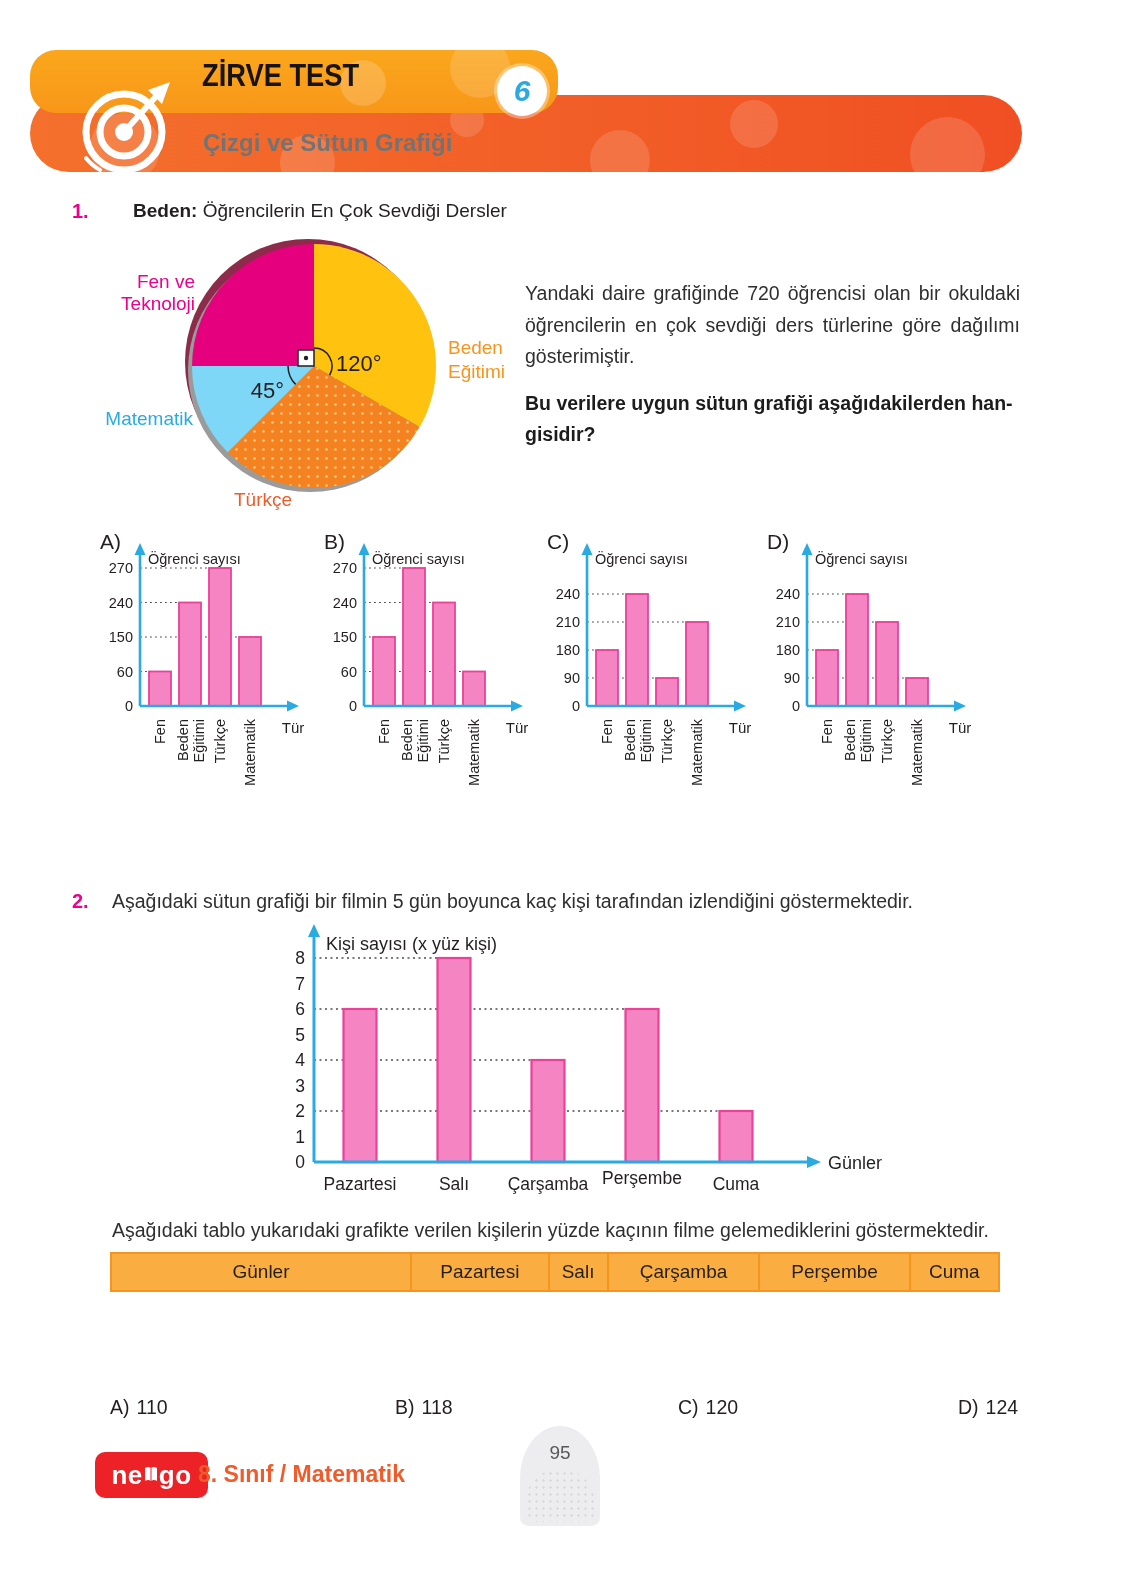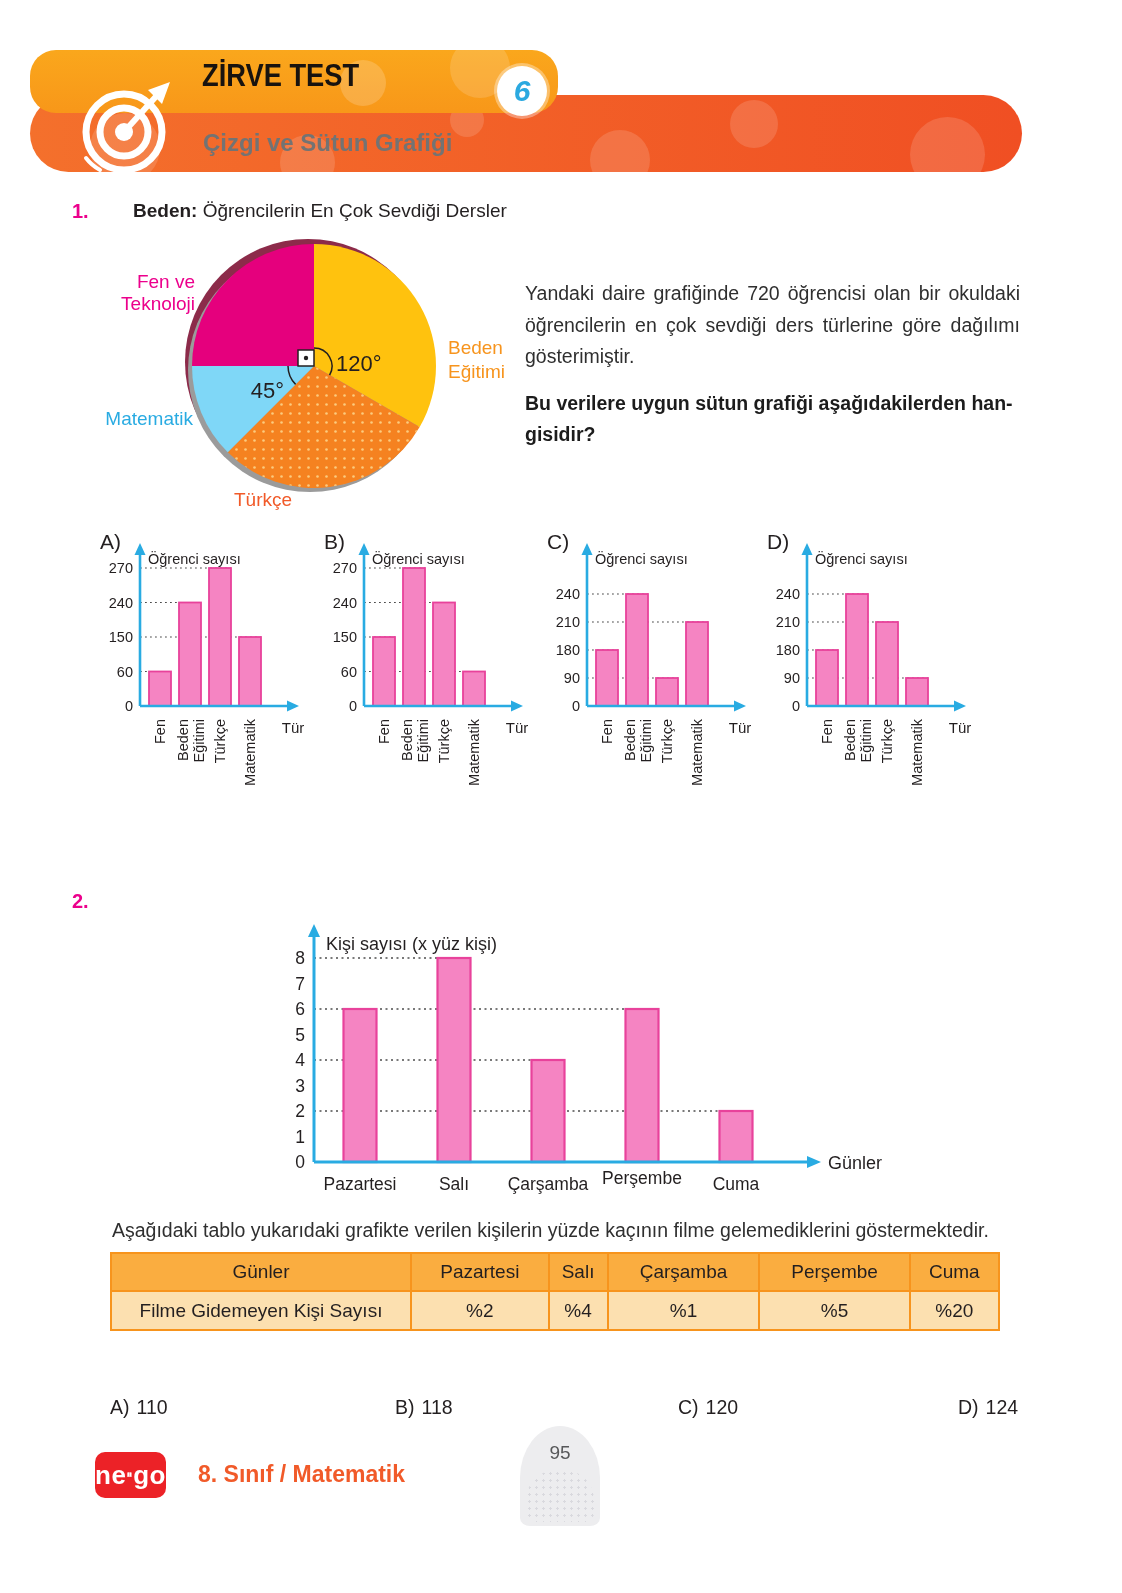--- a/index.html
+++ b/index.html
@@ -47,21 +47,21 @@
   .ptable td.c0 { width:300px; }
 
   .q2-question { position:absolute; left:112px; top:1344px; font-size:20px; font-weight:bold; color:#1c1c1c; }
   .q2-options { position:absolute; left:0; top:1396px; width:1122px; height:28px; }
   .q2opt { position:absolute; font-size:19.5px; color:#231F20; white-space:nowrap; }
   .q2opt:nth-child(1){ left:110px;text-align:center; } .q2opt:nth-child(2){ left:395px; }
   .q2opt:nth-child(3){ left:678px; } .q2opt:nth-child(4){ left:958px; }
   .q2opt .ltr { margin-right:7px; }
 
   
-  .logo { position:absolute; left:95px; top:1452px; width:71px; height:46px; border-radius:10px;
+  .logo { position:absolute; left:95px; top:1452px; width:113px; height:46px; border-radius:10px;
     background:#EC2227; display:flex; align-items:center; justify-content:center; gap:1px; }
   .logo span { color:#fff; font-size:26px; font-weight:900; letter-spacing:0.5px; }
   .footer-caption { position:absolute; left:198px; top:1461px; font-size:23px; font-weight:bold; color:#F15A29; }
   .page-bubble { position:absolute; left:520px; top:1426px; width:80px; height:100px;
     background:#EDEDEF; border-radius:40px 40px 10px 10px / 52px 52px 8px 8px; }
   .page-bubble .tex { position:absolute; left:6px; right:6px; top:44px; bottom:4px;
     border-radius:30px 30px 8px 8px; background-image:radial-gradient(circle,#D9D9DE 1.1px, transparent 1.2px);
     background-size:7px 7px; }
   .page-bubble .pno { position:absolute; width:100%; top:16px; text-align:center;
     font-size:19px; color:#57585A; }
@@ -258,20 +258,21 @@
           <text x="65" y="183" text-anchor="end" font-size="14.5px" fill="#231F20" transform="rotate(-90 65 183)">Fen</text>
           <text x="88" y="183" text-anchor="end" font-size="14.5px" fill="#231F20" transform="rotate(-90 88 183)">Beden</text>
           <text x="104" y="183" text-anchor="end" font-size="14.5px" fill="#231F20" transform="rotate(-90 104 183)">Eğitimi</text>
           <text x="125" y="183" text-anchor="end" font-size="14.5px" fill="#231F20" transform="rotate(-90 125 183)">Türkçe</text>
           <text x="155" y="183" text-anchor="end" font-size="14.5px" fill="#231F20" transform="rotate(-90 155 183)">Matematik</text>
         </svg>
       </div>
   </div>
 
   <div class="qnum" style="left:72px;top:890px;">2.</div>
+  <div class="q2-intro">Aşağıdaki sütun grafiği bir filmin 5 gün boyunca kaç kişi tarafından izlendiğini göstermektedir.</div>
   <div class="q2-chart" id="q2-chart-holder"><svg width="640" height="300" viewBox="0 0 640 300">
         <line x1="42" y1="193" x2="480.5" y2="193" stroke="#4D4D4D" stroke-width="1.3" stroke-dasharray="2 3.5"></line>
         <line x1="42" y1="142" x2="292.5" y2="142" stroke="#4D4D4D" stroke-width="1.3" stroke-dasharray="2 3.5"></line>
         <line x1="42" y1="91" x2="386.5" y2="91" stroke="#4D4D4D" stroke-width="1.3" stroke-dasharray="2 3.5"></line>
         <line x1="42" y1="40" x2="198.5" y2="40" stroke="#4D4D4D" stroke-width="1.3" stroke-dasharray="2 3.5"></line>
         <rect x="71.5" y="91" width="33" height="153" fill="#F584C2" stroke="#E8429B" stroke-width="2.2"></rect>
         <rect x="165.5" y="40" width="33" height="204" fill="#F584C2" stroke="#E8429B" stroke-width="2.2"></rect>
         <rect x="259.5" y="142" width="33" height="102" fill="#F584C2" stroke="#E8429B" stroke-width="2.2"></rect>
         <rect x="353.5" y="91" width="33" height="153" fill="#F584C2" stroke="#E8429B" stroke-width="2.2"></rect>
         <rect x="447.5" y="193" width="33" height="51" fill="#F584C2" stroke="#E8429B" stroke-width="2.2"></rect>
@@ -301,28 +302,20 @@
   <table class="ptable">
     <tbody id="ptable-body">
         <tr class="hd">
           <td class="c0">Günler</td>
           <td>Pazartesi</td>
           <td>Salı</td>
           <td>Çarşamba</td>
           <td>Perşembe</td>
           <td>Cuma</td>
         </tr>
-        <tr class="bd">
-          <td class="c0">Filme Gidemeyen Kişi Sayısı</td>
-          <td>%2</td>
-          <td>%4</td>
-          <td>%1</td>
-          <td>%5</td>
-          <td>%20</td>
-        </tr>
       </tbody>
   </table>
 
   <div class="q2-options" id="q2-options">
       <span class="q2opt"><span class="ltr">A)</span><span>110</span></span>
       <span class="q2opt"><span class="ltr">B)</span><span>118</span></span>
       <span class="q2opt"><span class="ltr">C)</span><span>120</span></span>
       <span class="q2opt"><span class="ltr">D)</span><span>124</span></span>
     </div>
 

